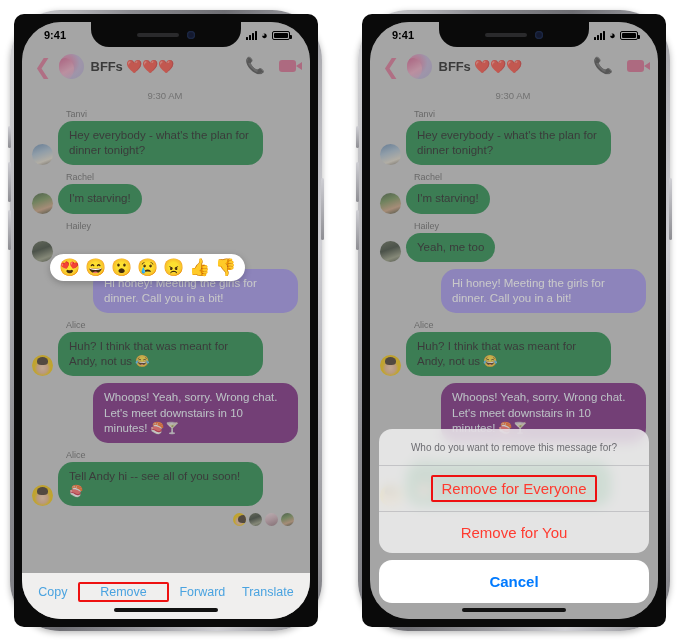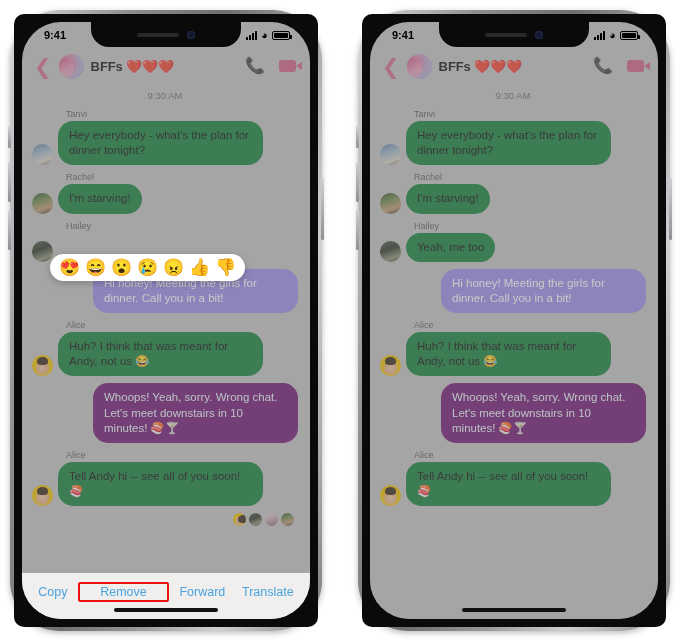--- a/index.html
+++ b/index.html
@@ -557,19 +557,31 @@
 
           <div class="sender-name">Alice</div>
           <div class="row">
             <span class="avatar av-alice"></span>
             <div class="bubble in">Tell Andy hi -- see all of you soon! 🍣</div>
           </div>
         </div>
 
         <div class="dim"></div>
 
+        <div class="sheet-wrap">
+          <div class="sheet">
+            <div class="sheet-title">Who do you want to remove this message for?</div>
+            <div class="sheet-item-wrap">
+              <span class="sheet-item boxed">Remove for Everyone</span>
+            </div>
+            <div class="sheet-item-wrap">
+              <span class="sheet-item" style="padding:3px 8px;display:inline-block">Remove for You</span>
+            </div>
+          </div>
+          <div class="sheet-cancel">Cancel</div>
+        </div>
 
         <div class="home-ind"></div>
       </div>
     </div>
   </div>
 
 </div>
 
 </body></html>

